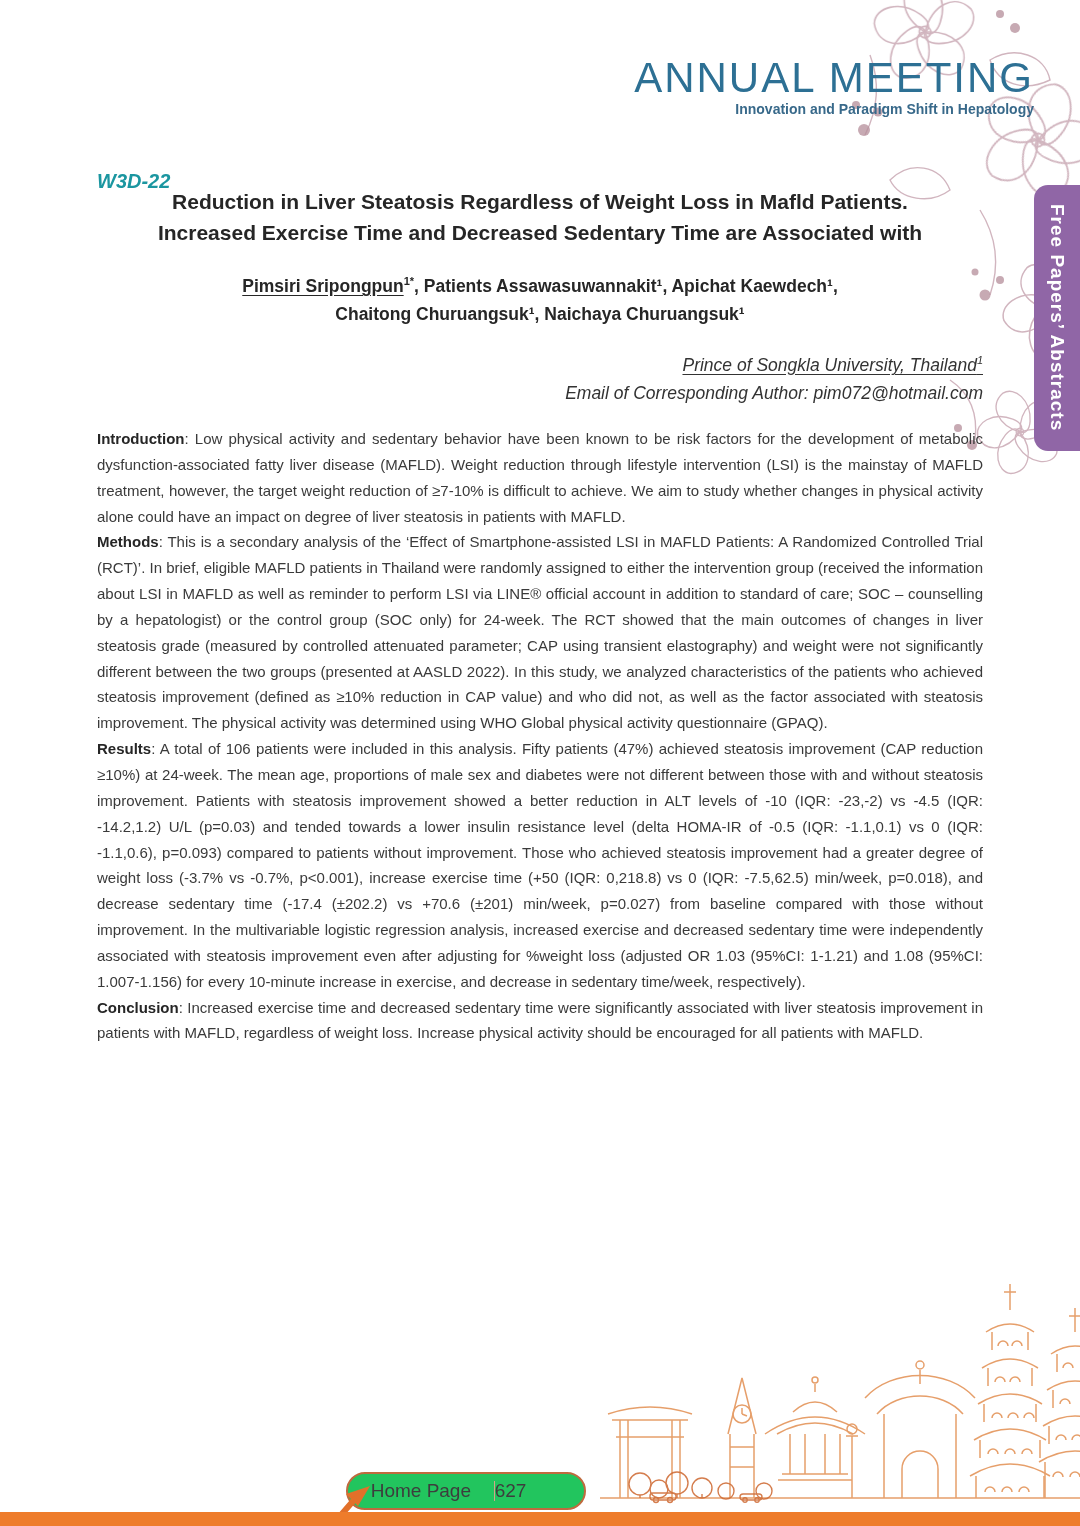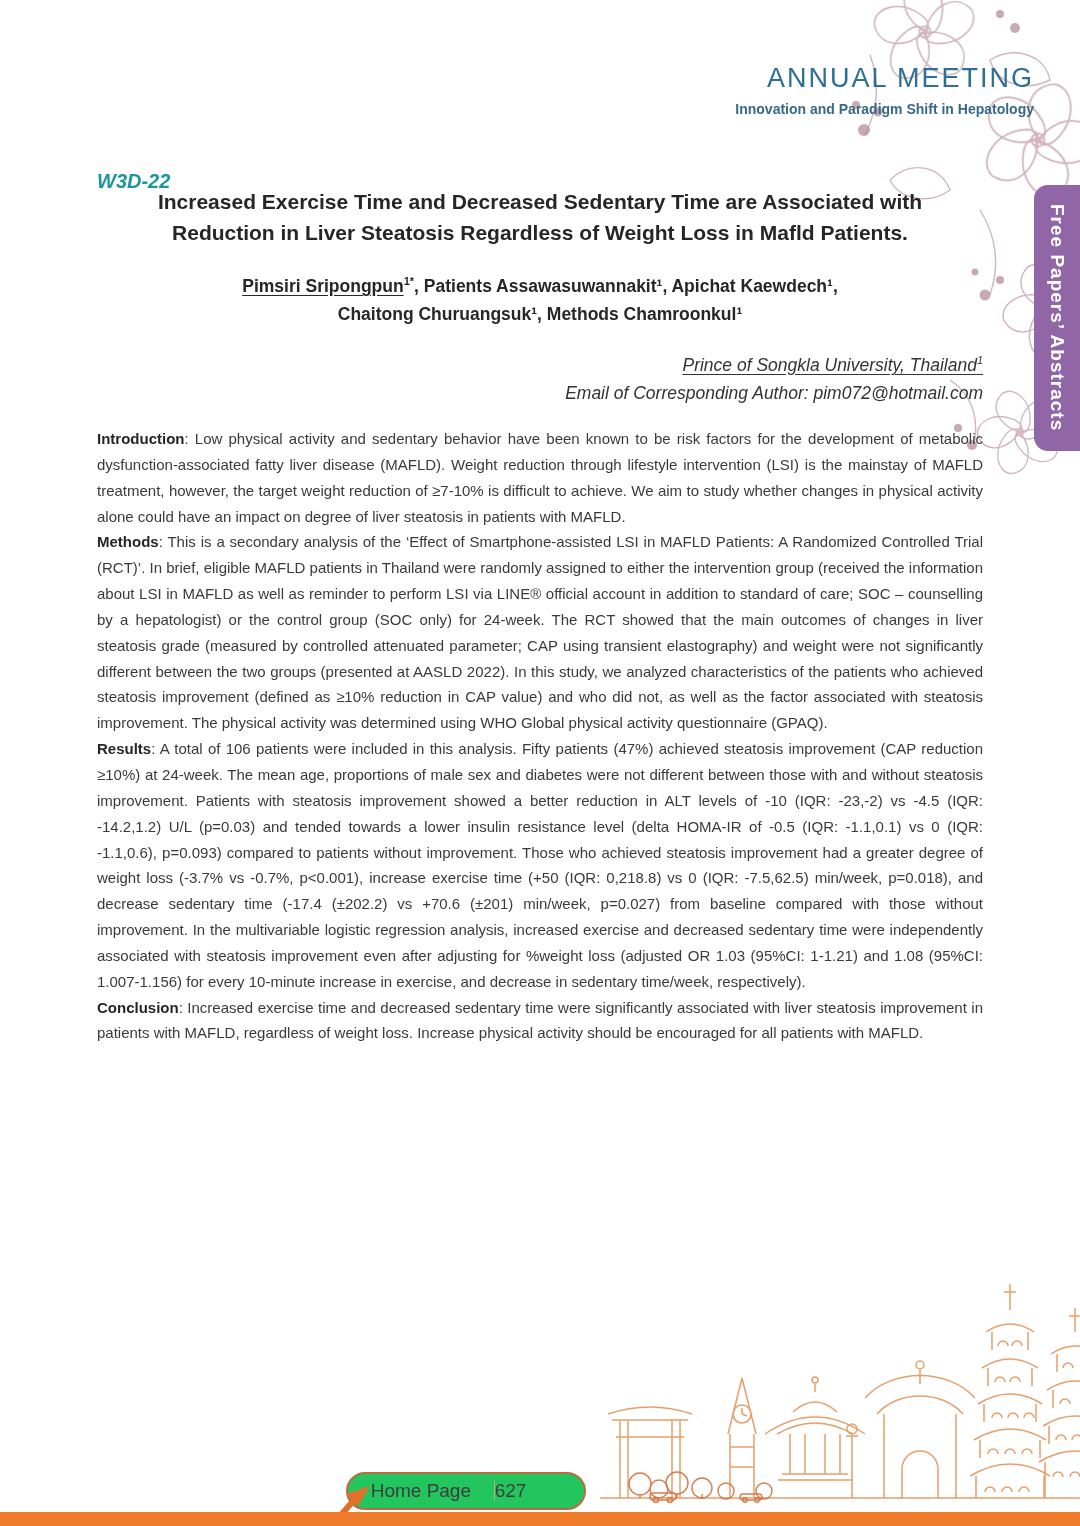--- a/index.html
+++ b/index.html
@@ -7,21 +7,21 @@
     position:relative;
     width:1080px;height:1526px;
     background:#ffffff;
     overflow:hidden;
     font-family:"Liberation Sans", sans-serif;
     color:#3a3a3a;
   }
   
   .brand{position:absolute;top:58px;right:46px;text-align:right;}
   .brand-title{
-    font-size:27px;font-weight:500;letter-spacing:2px;
+    font-size:42px;font-weight:500;letter-spacing:2px;
     color:#2d7094;line-height:40px;
   }
   .brand-subtitle{
     font-size:14px;font-weight:600;color:#38698a;line-height:20px;margin-top:1px;
   }
   
   .side-tab{
     position:absolute;top:185px;right:0;width:46px;height:266px;
     background:#9066a6;border-radius:14px 0 0 14px;
     display:flex;align-items:center;justify-content:center;
@@ -148,27 +148,27 @@
     <div class="brand-subtitle">Innovation and Paradigm Shift in Hepatology</div>
   </div>
 
   <div class="side-tab">
     <span>Free Papers’ Abstracts</span>
   </div>
 
   <div class="code">W3D-22</div>
 
   <h1 class="title">
+    <span class="tl">Reduction in Liver Steatosis Regardless of Weight Loss in Mafld Patients.</span>
     <span class="tl">Increased Exercise Time and Decreased Sedentary Time are Associated with</span>
-    <span class="tl">Reduction in Liver Steatosis Regardless of Weight Loss in Mafld Patients.</span>
   </h1>
 
   <div class="authors">
     <div><span class="u">Pimsiri Sripongpun</span><sup>1*</sup><span>, Patients Assawasuwannakit¹, Apichat Kaewdech¹,</span></div>
-    <div>Chaitong Churuangsuk¹, Methods Chamroonkul¹</div>
+    <div>Chaitong Churuangsuk¹, Naichaya Churuangsuk¹</div>
   </div>
 
   <div class="affil">
     <div><span class="u-i"><span>Prince of Songkla University, Thailand</span><sup>1</sup></span></div>
     <div>Email of Corresponding Author: pim072@hotmail.com</div>
   </div>
 
   <div class="body-text">
     <p><b>Introduction</b><span>: Low physical activity and sedentary behavior have been known to be risk factors for the development of metabolic dysfunction-associated fatty liver disease (MAFLD). Weight reduction through lifestyle intervention (LSI) is the mainstay of MAFLD treatment, however, the target weight reduction of ≥7-10% is difficult to achieve. We aim to study whether changes in physical activity alone could have an impact on degree of liver steatosis in patients with MAFLD.</span></p>
     <p><b>Methods</b><span>: This is a secondary analysis of the ‘Effect of Smartphone-assisted LSI in MAFLD Patients: A Randomized Controlled Trial (RCT)’. In brief, eligible MAFLD patients in Thailand were randomly assigned to either the intervention group (received the information about LSI in MAFLD as well as reminder to perform LSI via LINE® official account in addition to standard of care; SOC – counselling by a hepatologist) or the control group (SOC only) for 24-week. The RCT showed that the main outcomes of changes in liver steatosis grade (measured by controlled attenuated parameter; CAP using transient elastography) and weight were not significantly different between the two groups (presented at AASLD 2022). In this study, we analyzed characteristics of the patients who achieved steatosis improvement (defined as ≥10% reduction in CAP value) and who did not, as well as the factor associated with steatosis improvement. The physical activity was determined using WHO Global physical activity questionnaire (GPAQ).</span></p>

